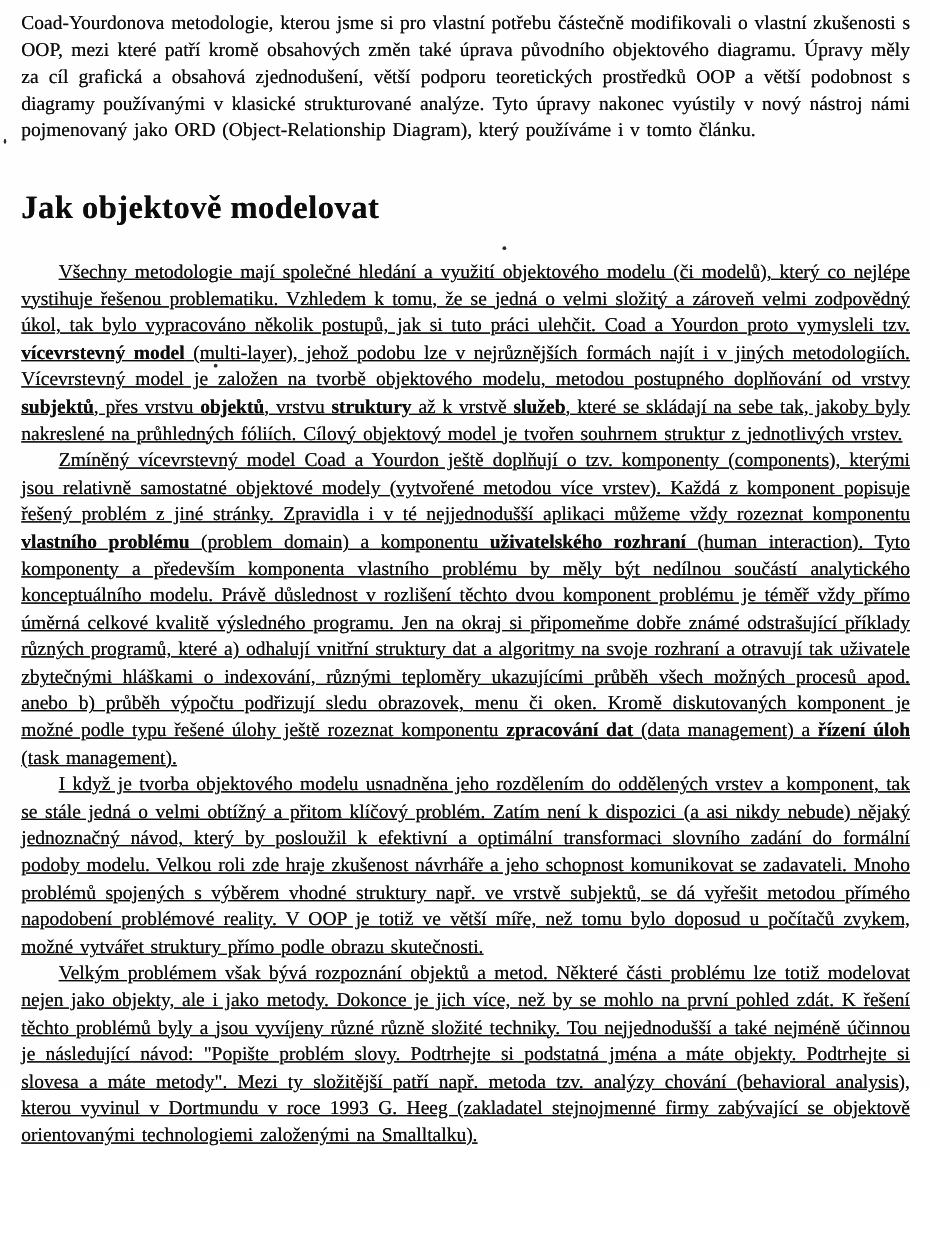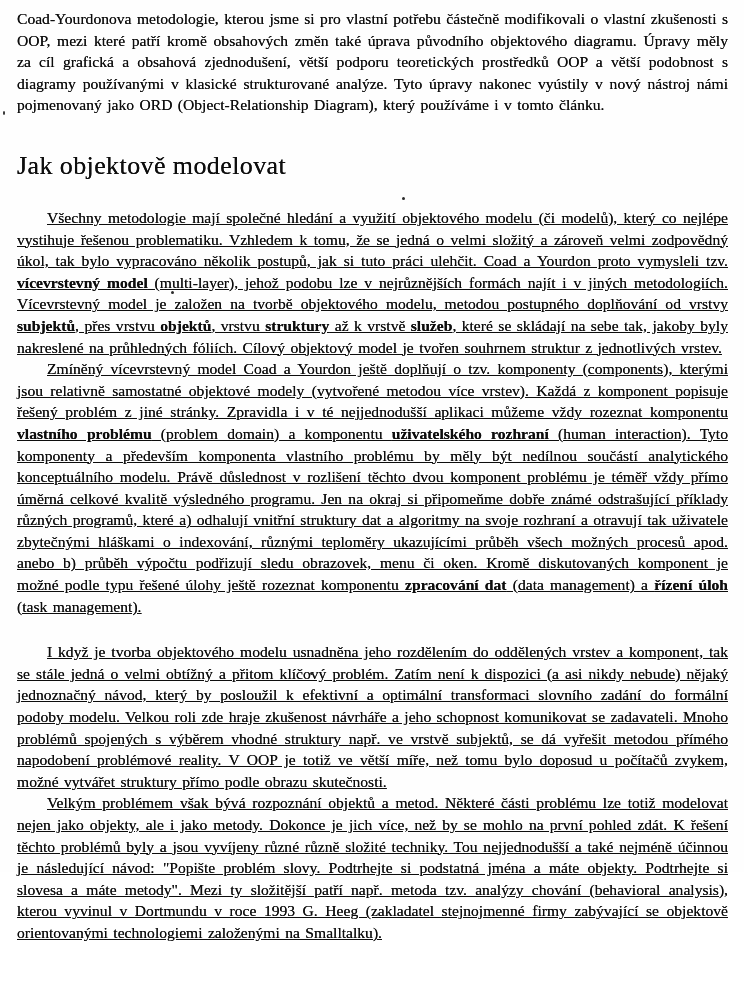--- a/index.html
+++ b/index.html
@@ -22,24 +22,24 @@
   .para {
     margin: 0;
     font-size: 15.6px;
     line-height: 21.6px;
     text-align: justify;
     text-justify: inter-word;
     text-shadow: 0 0 0.35px rgba(10,10,10,0.85);
     word-spacing: 1.5px;
   }
   .indent { text-indent: 30px; text-decoration: underline; }
-  .gap { margin-top: 24px; }
+  .gap { }
   .heading {
     font-size: 26px;
-    font-weight: normal;
+    font-weight: bold;
     letter-spacing: 0.4px;
     margin: 35px 0 26px 0;
     text-shadow: 0 0 0.4px rgba(10,10,10,0.9);
   }
   .b { font-weight: bold; }
   .speck {
     position: absolute;
     background: #2a2a2a;
     border-radius: 50%;
     width: 3px; height: 3px;

